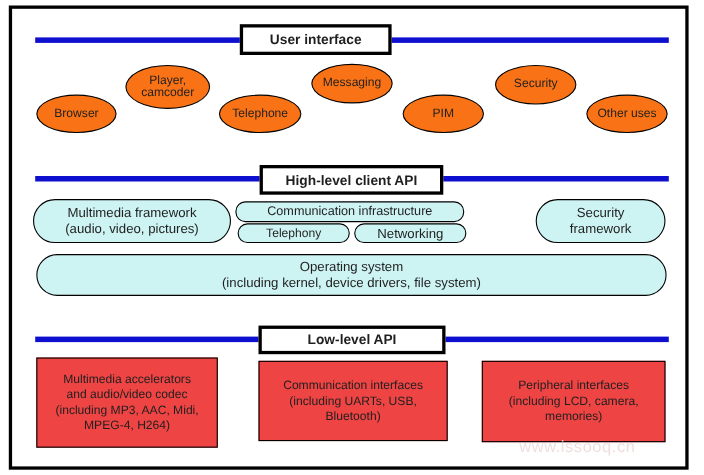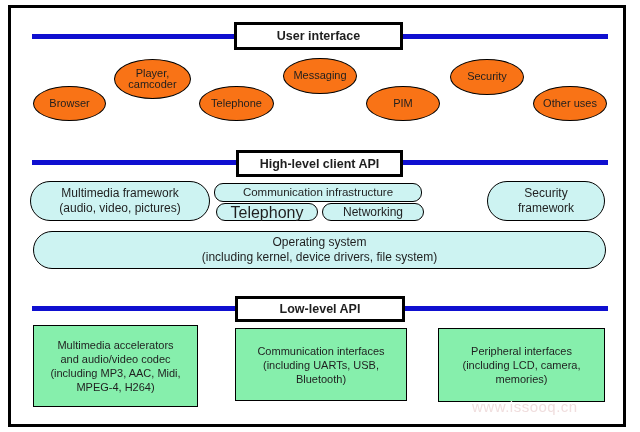--- a/index.html
+++ b/index.html
@@ -23,42 +23,42 @@
     position:absolute;background:#f97316;border:1.5px solid #000;border-radius:50%;
     box-sizing:border-box;display:flex;align-items:center;justify-content:center;
     text-align:center;font-size:11px;line-height:11.5px;z-index:2;
   }
   .rr{
     position:absolute;background:#cdf3f2;border:1.5px solid #000;box-sizing:border-box;
     display:flex;flex-direction:column;align-items:center;justify-content:center;
     text-align:center;font-size:11.5px;line-height:13px;z-index:2;white-space:nowrap;
   }
   .brect{
-    position:absolute;background:#86efac;border:1.5px solid #000;box-sizing:border-box;
+    position:absolute;background:#ef4444;border:1.5px solid #000;box-sizing:border-box;
     display:flex;flex-direction:column;align-items:center;justify-content:center;
     text-align:center;font-size:11px;line-height:14px;z-index:2;white-space:nowrap;
   }
   .ln{display:block;}
   .watermark{
     position:absolute;left:472px;top:398px;font-size:15px;font-weight:normal;
     color:#f0dede;letter-spacing:.5px;z-index:5;white-space:nowrap;
   }
 </style>
 </head>
 <body>
 
 <div class="canvas">
 
   <div class="frame"></div>
 
   <div class="bline" style="top:34px"></div>
   <div class="bline" style="top:160px"></div>
   <div class="bline" style="top:306px"></div>
 
-  <div class="tbox" style="left:234px;top:22px;width:169px;height:28px">
+  <div class="tbox" style="left:218px;top:22px;width:138px;height:28px">
     <span>User interface</span>
   </div>
   <div class="tbox" style="left:236px;top:150px;width:167px;height:27px">
     <span>High-level client API</span>
   </div>
   <div class="tbox" style="left:235px;top:296px;width:170px;height:26px">
     <span>Low-level API</span>
   </div>
 
   <div class="ell" style="left:33px;top:86px;width:73px;height:35px">
@@ -86,21 +86,21 @@
     <span>Other uses</span>
   </div>
 
   <div class="rr" style="left:30px;top:181px;width:180px;height:40px;border-radius:20px;font-size:12px;line-height:15px">
     <span class="ln">Multimedia framework</span>
     <span class="ln">(audio, video, pictures)</span>
   </div>
   <div class="rr" style="left:214px;top:183px;width:208px;height:19px;border-radius:9px">
     <span>Communication infrastructure</span>
   </div>
-  <div class="rr" style="left:216px;top:203px;width:102px;height:18px;border-radius:9px;font-size:16px">
+  <div class="rr" style="left:216px;top:203px;width:102px;height:18px;border-radius:9px;font-size:11px">
     <span>Telephony</span>
   </div>
   <div class="rr" style="left:322px;top:203px;width:102px;height:18px;border-radius:9px;font-size:12px">
     <span>Networking</span>
   </div>
   <div class="rr" style="left:487px;top:181px;width:118px;height:40px;border-radius:20px;font-size:12px;line-height:15px">
     <span class="ln">Security</span>
     <span class="ln">framework</span>
   </div>
   <div class="rr" style="left:33px;top:231px;width:573px;height:38px;border-radius:19px;font-size:12px;line-height:15px">

